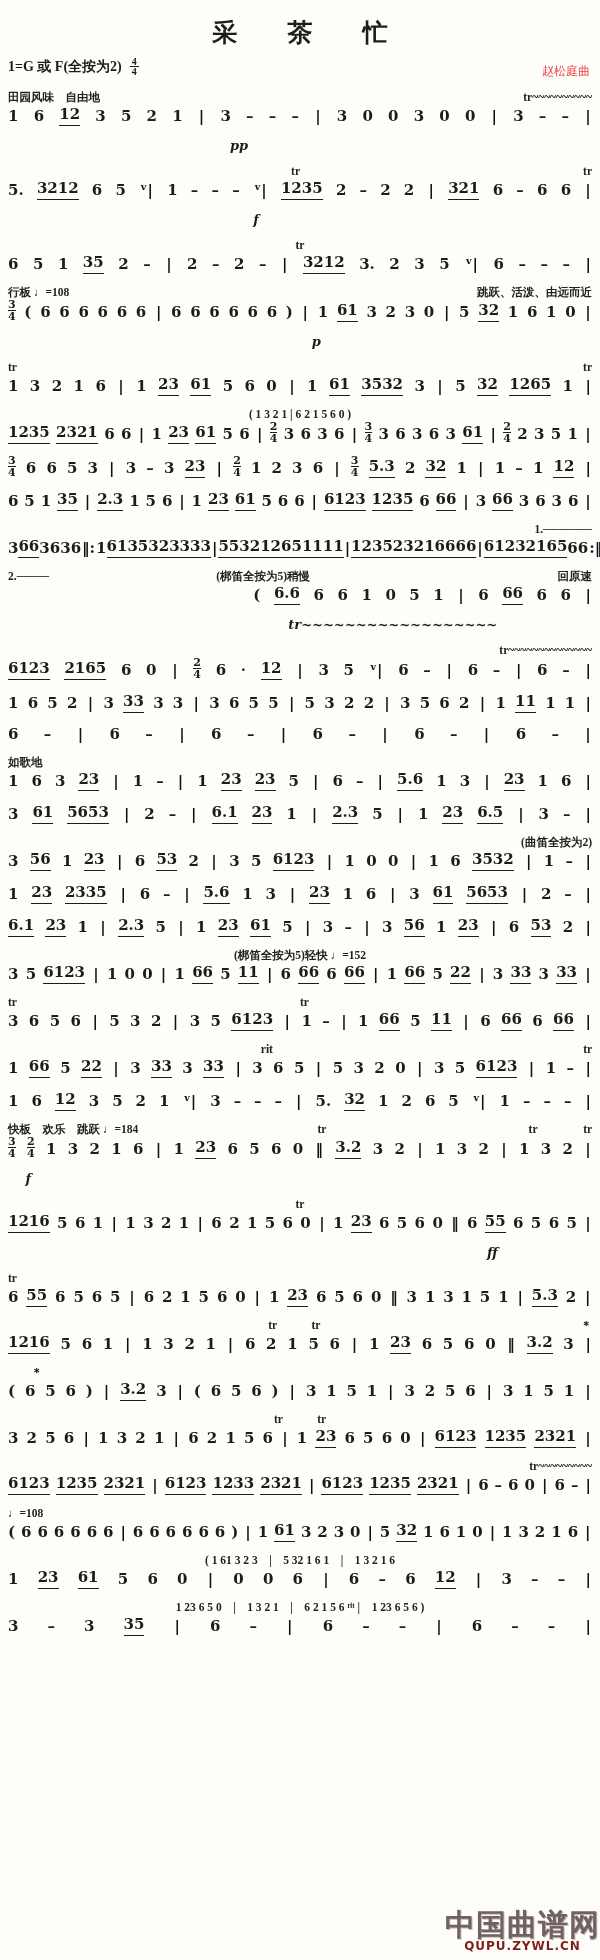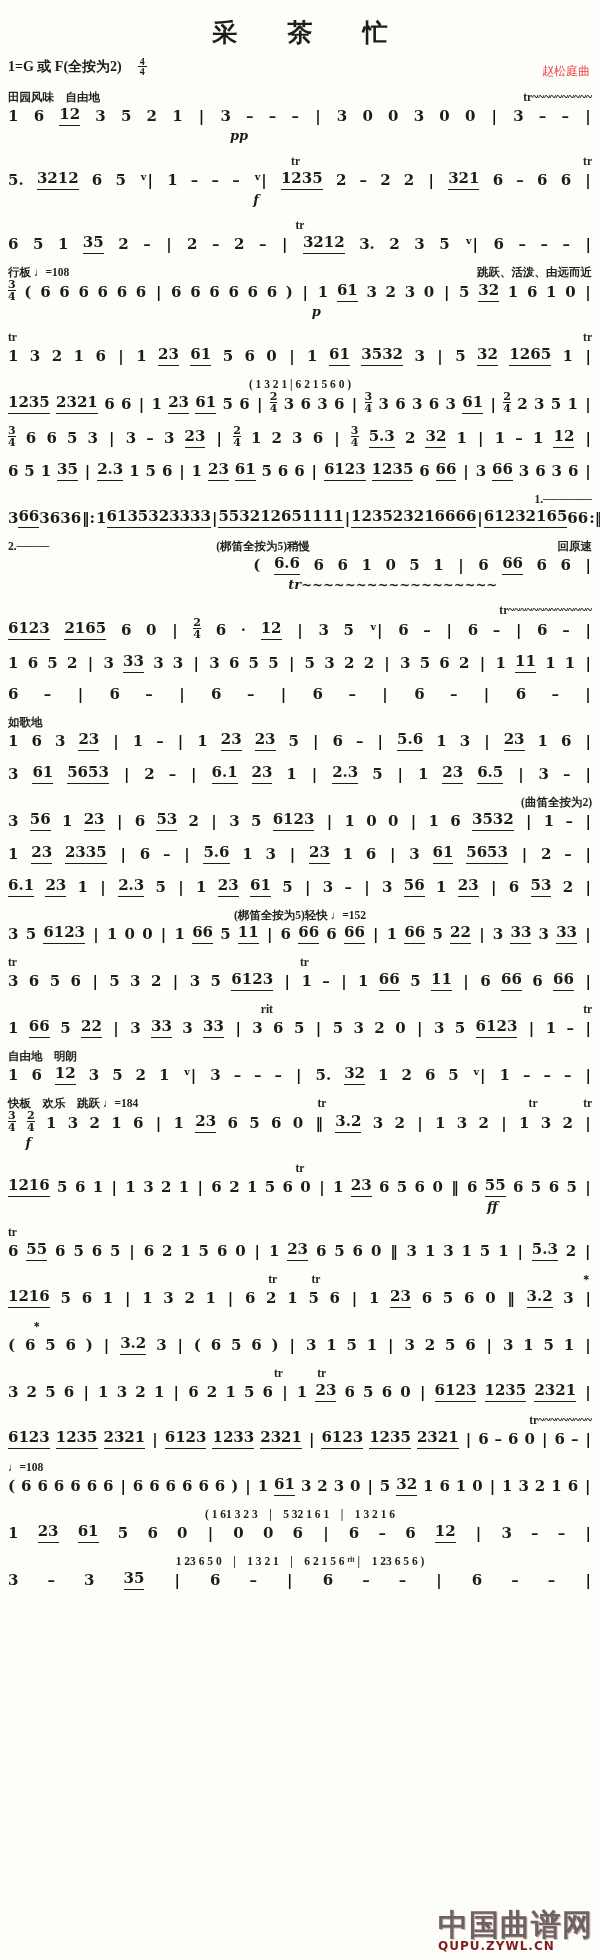--- a/index.html
+++ b/index.html
@@ -16,21 +16,21 @@
   .title{
     text-align:center;
     font-size:25px;font-weight:bold;
     letter-spacing:22px;
     padding:16px 0 2px 22px;
   }
   .meta-row{
     display:flex;justify-content:space-between;align-items:flex-start;
     padding:6px 10px 0 8px;
   }
-  .keysig{font-weight:bold;font-size:14px;display:flex;align-items:center;gap:16px;}
+  .keysig{font-weight:bold;font-size:14px;display:flex;align-items:center;gap:8px;}
   .frac{display:inline-flex;flex-direction:column;align-items:center;font-size:10px;line-height:9px;font-weight:bold;}
   .frac .num{border-bottom:1px solid #1c1c1c;padding:0 2px;}
   .composer{font-size:12px;color:#ef4444;margin-top:6px;}
   .lines{padding:10px 8px 0 8px;}
   .sysline{margin-bottom:11px;}
   .above{
     display:flex;justify-content:space-between;
     font-size:11.5px;font-weight:bold;
     min-height:14px;line-height:14px;
     color:#222;
@@ -43,25 +43,25 @@
     font-weight:bold;font-size:15px;line-height:20px;
     white-space:nowrap;
   }
   .tok{display:inline-block;}
   .tok.beam{border-bottom:1.6px solid #1c1c1c;padding-bottom:1px;}
   .tok.bar{color:#111;padding:0 1px;}
   .tok.tsig{font-size:11px;line-height:11px;}
   .below{
     font-family:"DejaVu Serif", serif;
     font-style:italic;font-weight:bold;
-    font-size:13px;line-height:15px;margin-top:2px;
+    font-size:13px;line-height:15px;margin-top:12px;
   }
   .watermark{
-    position:absolute;right:7px;bottom:8px;
-    text-align:left;line-height:1.0;
+    position:absolute;right:0;bottom:8px;
+    text-align:center;line-height:1.0;
   }
   .wm-name{
     font-size:30px;font-weight:bold;
     color:#6f6260;
     text-shadow:1px 1px 0 #c9b7b4;
     letter-spacing:1px;
   }
   .wm-url{
     font-size:12px;font-weight:bold;
     color:#7f1d1d;
@@ -779,25 +779,20 @@
           <div class="tok">3</div>
           <div class="tok">5</div>
           <div class="tok beam">6123</div>
           <div class="tok bar">|</div>
           <div class="tok">1</div>
           <div class="tok">–</div>
           <div class="tok bar">|</div>
         </div>
       </div>
       <div class="sysline">
-        <div class="above">
-          <div class="left">自由地　明朗</div>
-          <div class="mid"></div>
-          <div class="right"></div>
-        </div>
         <div class="notes">
           <div class="tok">1</div>
           <div class="tok">6</div>
           <div class="tok beam">12</div>
           <div class="tok">3</div>
           <div class="tok">5</div>
           <div class="tok">2</div>
           <div class="tok">1</div>
           <div class="tok bar">ᵛ|</div>
           <div class="tok">3</div>

